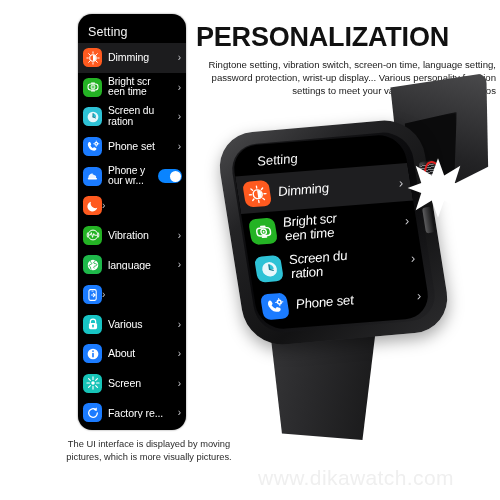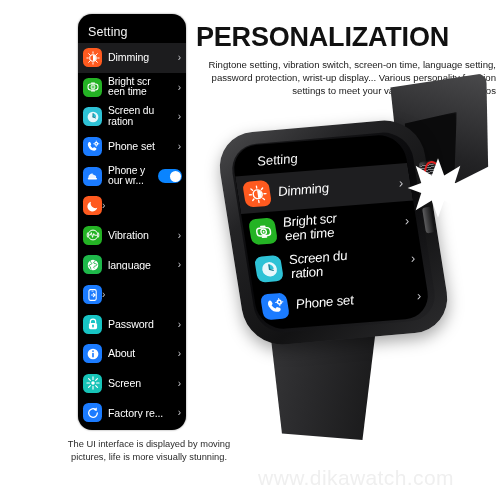--- a/index.html
+++ b/index.html
@@ -313,21 +313,21 @@
         <div class="row">
           <div class="ico" style="background: rgb(23, 196, 196);">
             <svg width="14" height="14" viewBox="0 0 24 24">
         <path d="M7.4 10.5V8.2a4.6 4.6 0 0 1 9.2 0v2.3" fill="none" stroke="#fff" stroke-width="2"></path>
         <rect x="5" y="10.2" width="14" height="10.6" rx="2.6" fill="#fff"></rect>
         <circle cx="12" cy="14.6" r="1.7" fill="#17c4c4"></circle>
         <rect x="11.2" y="15.2" width="1.6" height="3.4" rx=".8" fill="#17c4c4"></rect>
             </svg>
           </div>
           <div class="row-label">
-            <div>Password</div>
+            <div>Various</div>
           </div>
           <div class="chev">›</div>
         </div>
         <div class="row">
           <div class="ico" style="background: rgb(27, 123, 255);">
             <svg width="14" height="14" viewBox="0 0 24 24">
         <circle cx="12" cy="12" r="9.2" fill="#fff"></circle>
         <circle cx="12" cy="7" r="1.6" fill="#1b7bff"></circle>
         <rect x="10.6" y="10" width="2.8" height="8" rx="1.4" fill="#1b7bff"></rect>
             </svg>
@@ -468,16 +468,16 @@
             <div class="s-chev">›</div>
           </div>
         </div>
     </div>
 
     <svg class="starburst" viewBox="0 0 100 100">
       <polygon fill="#ffffff" points="50,2 60,30 86,14 77,42 99,50 77,58 86,86 60,70 50,98 40,70 14,86 23,58 1,50 23,42 14,14 40,30"></polygon>
     </svg>
   </div>
 
-  <div class="caption">The UI interface is displayed by moving pictures, life is more visually stunning.</div>
+  <div class="caption">The UI interface is displayed by moving pictures, which is more visually pictures.</div>
 
   <div class="watermark">www.dikawatch.com</div>
 </div>
 
 </body></html>

